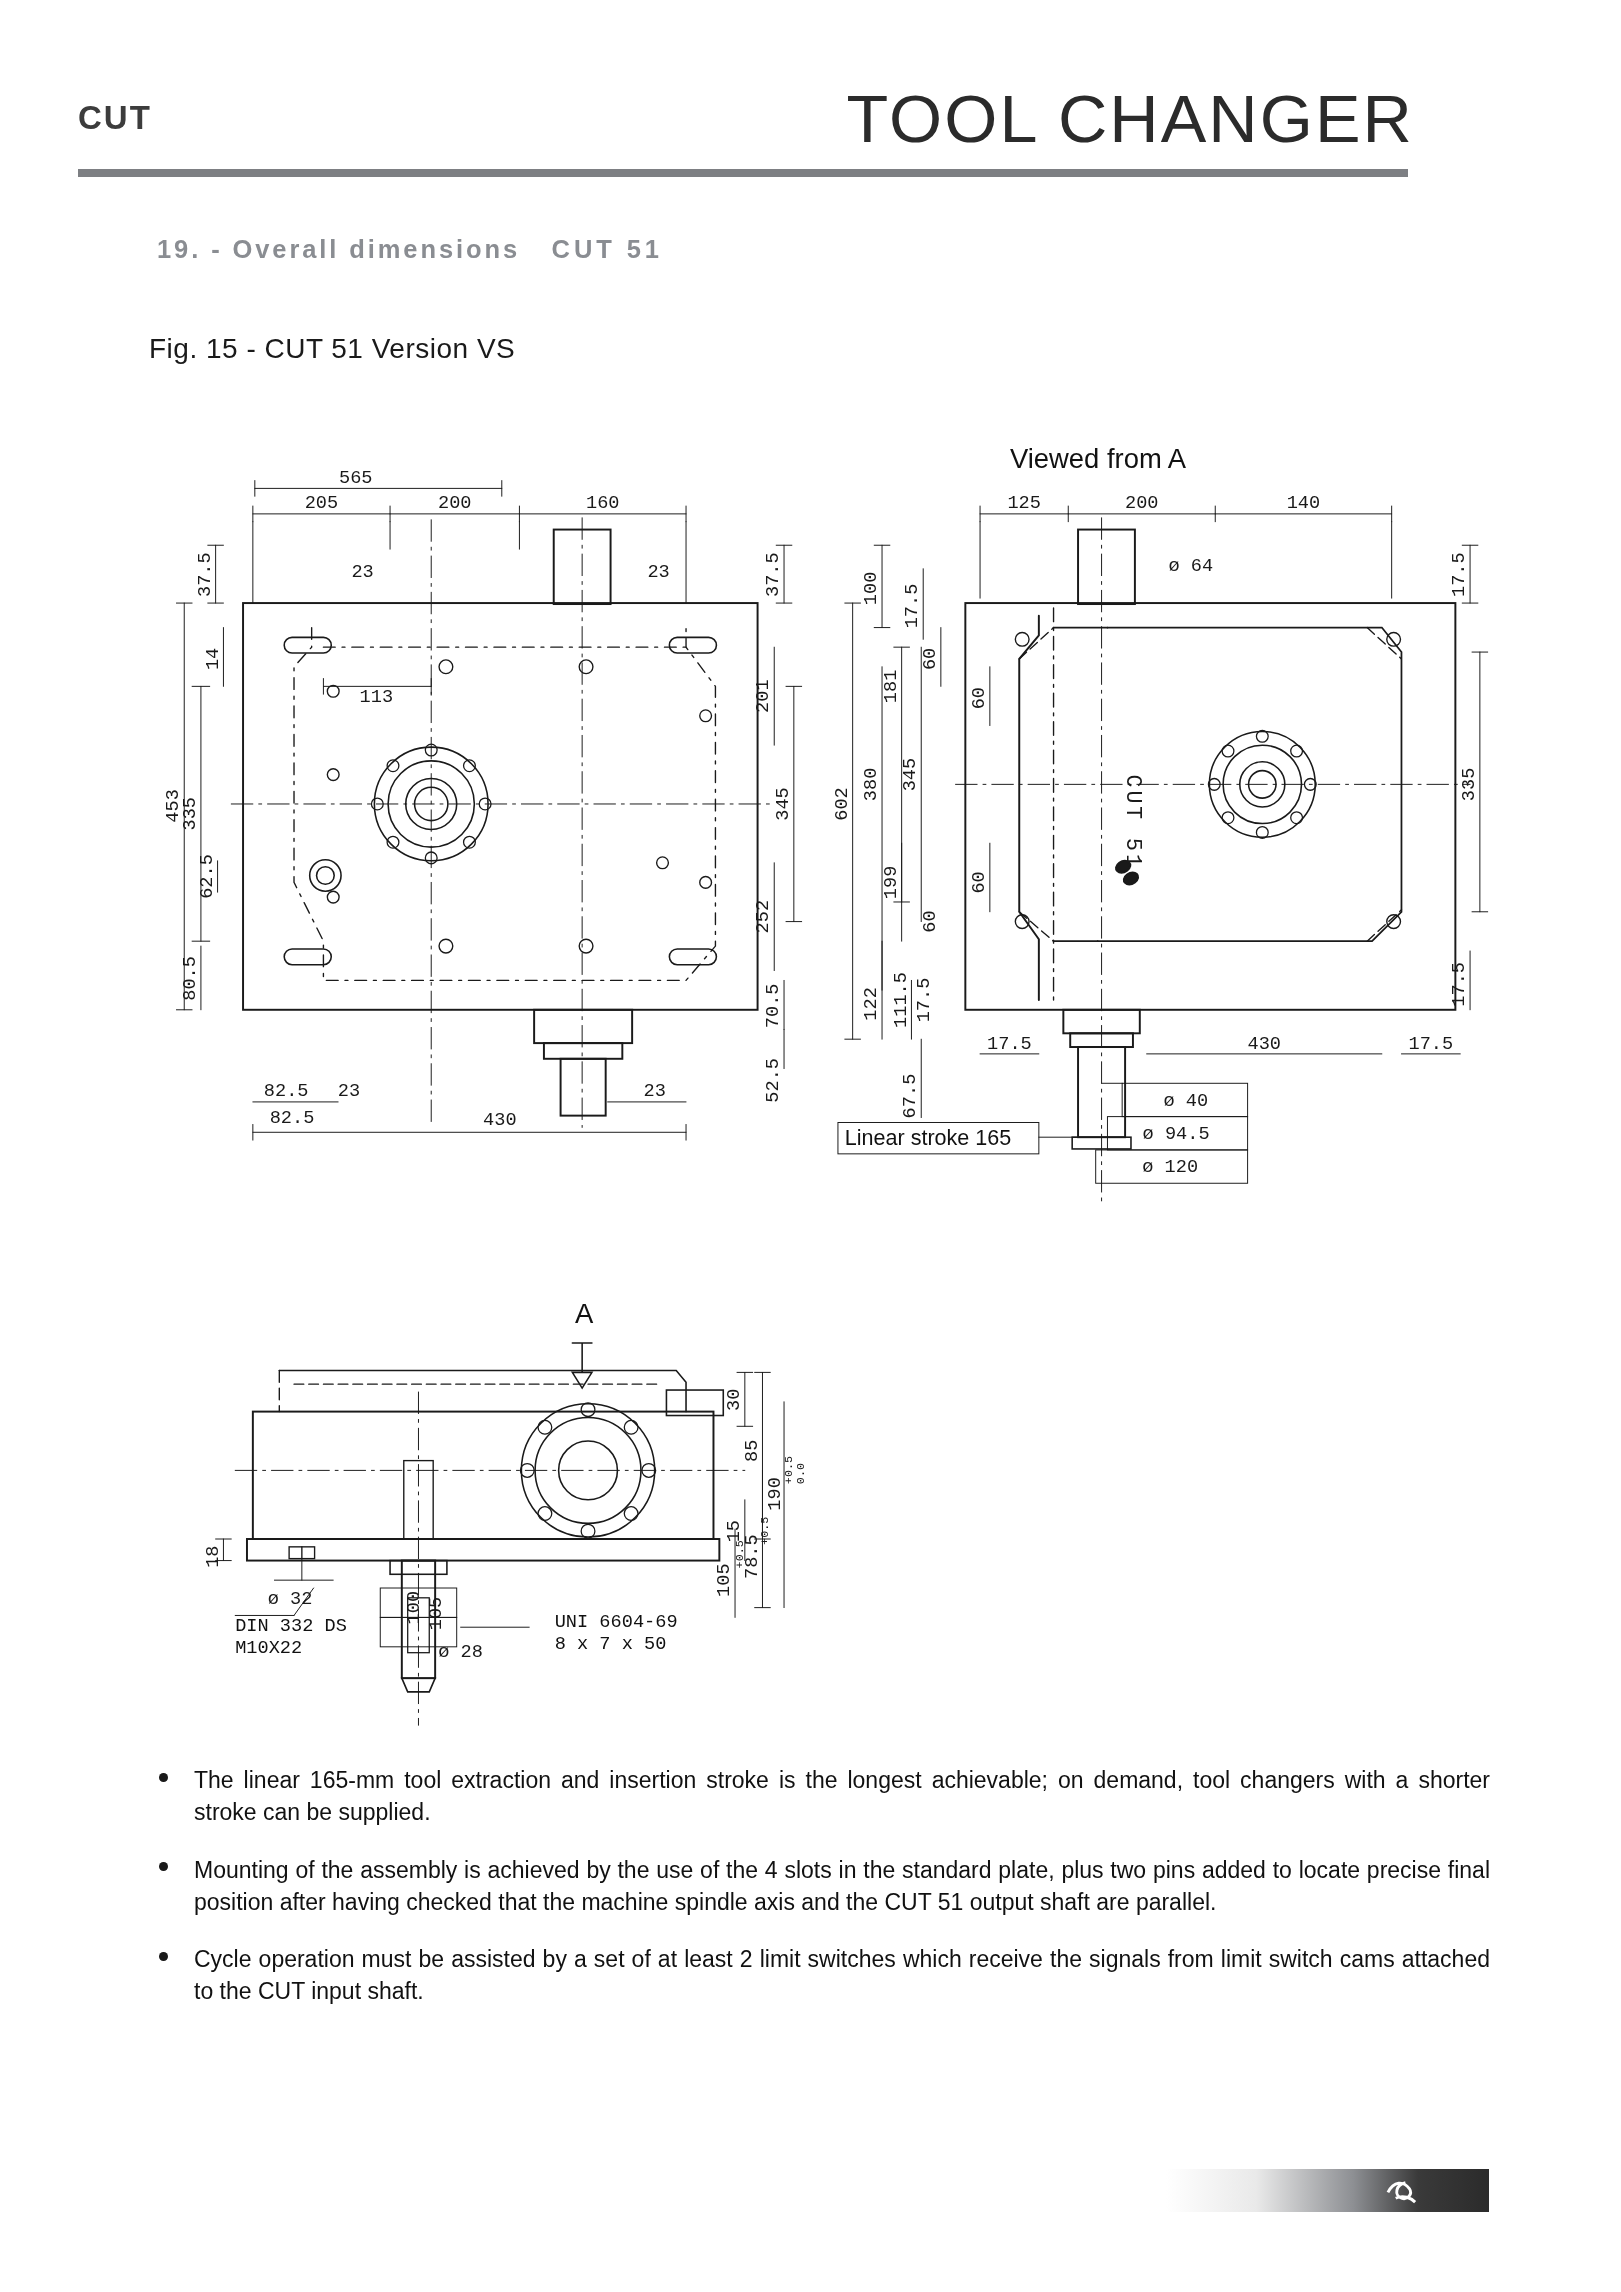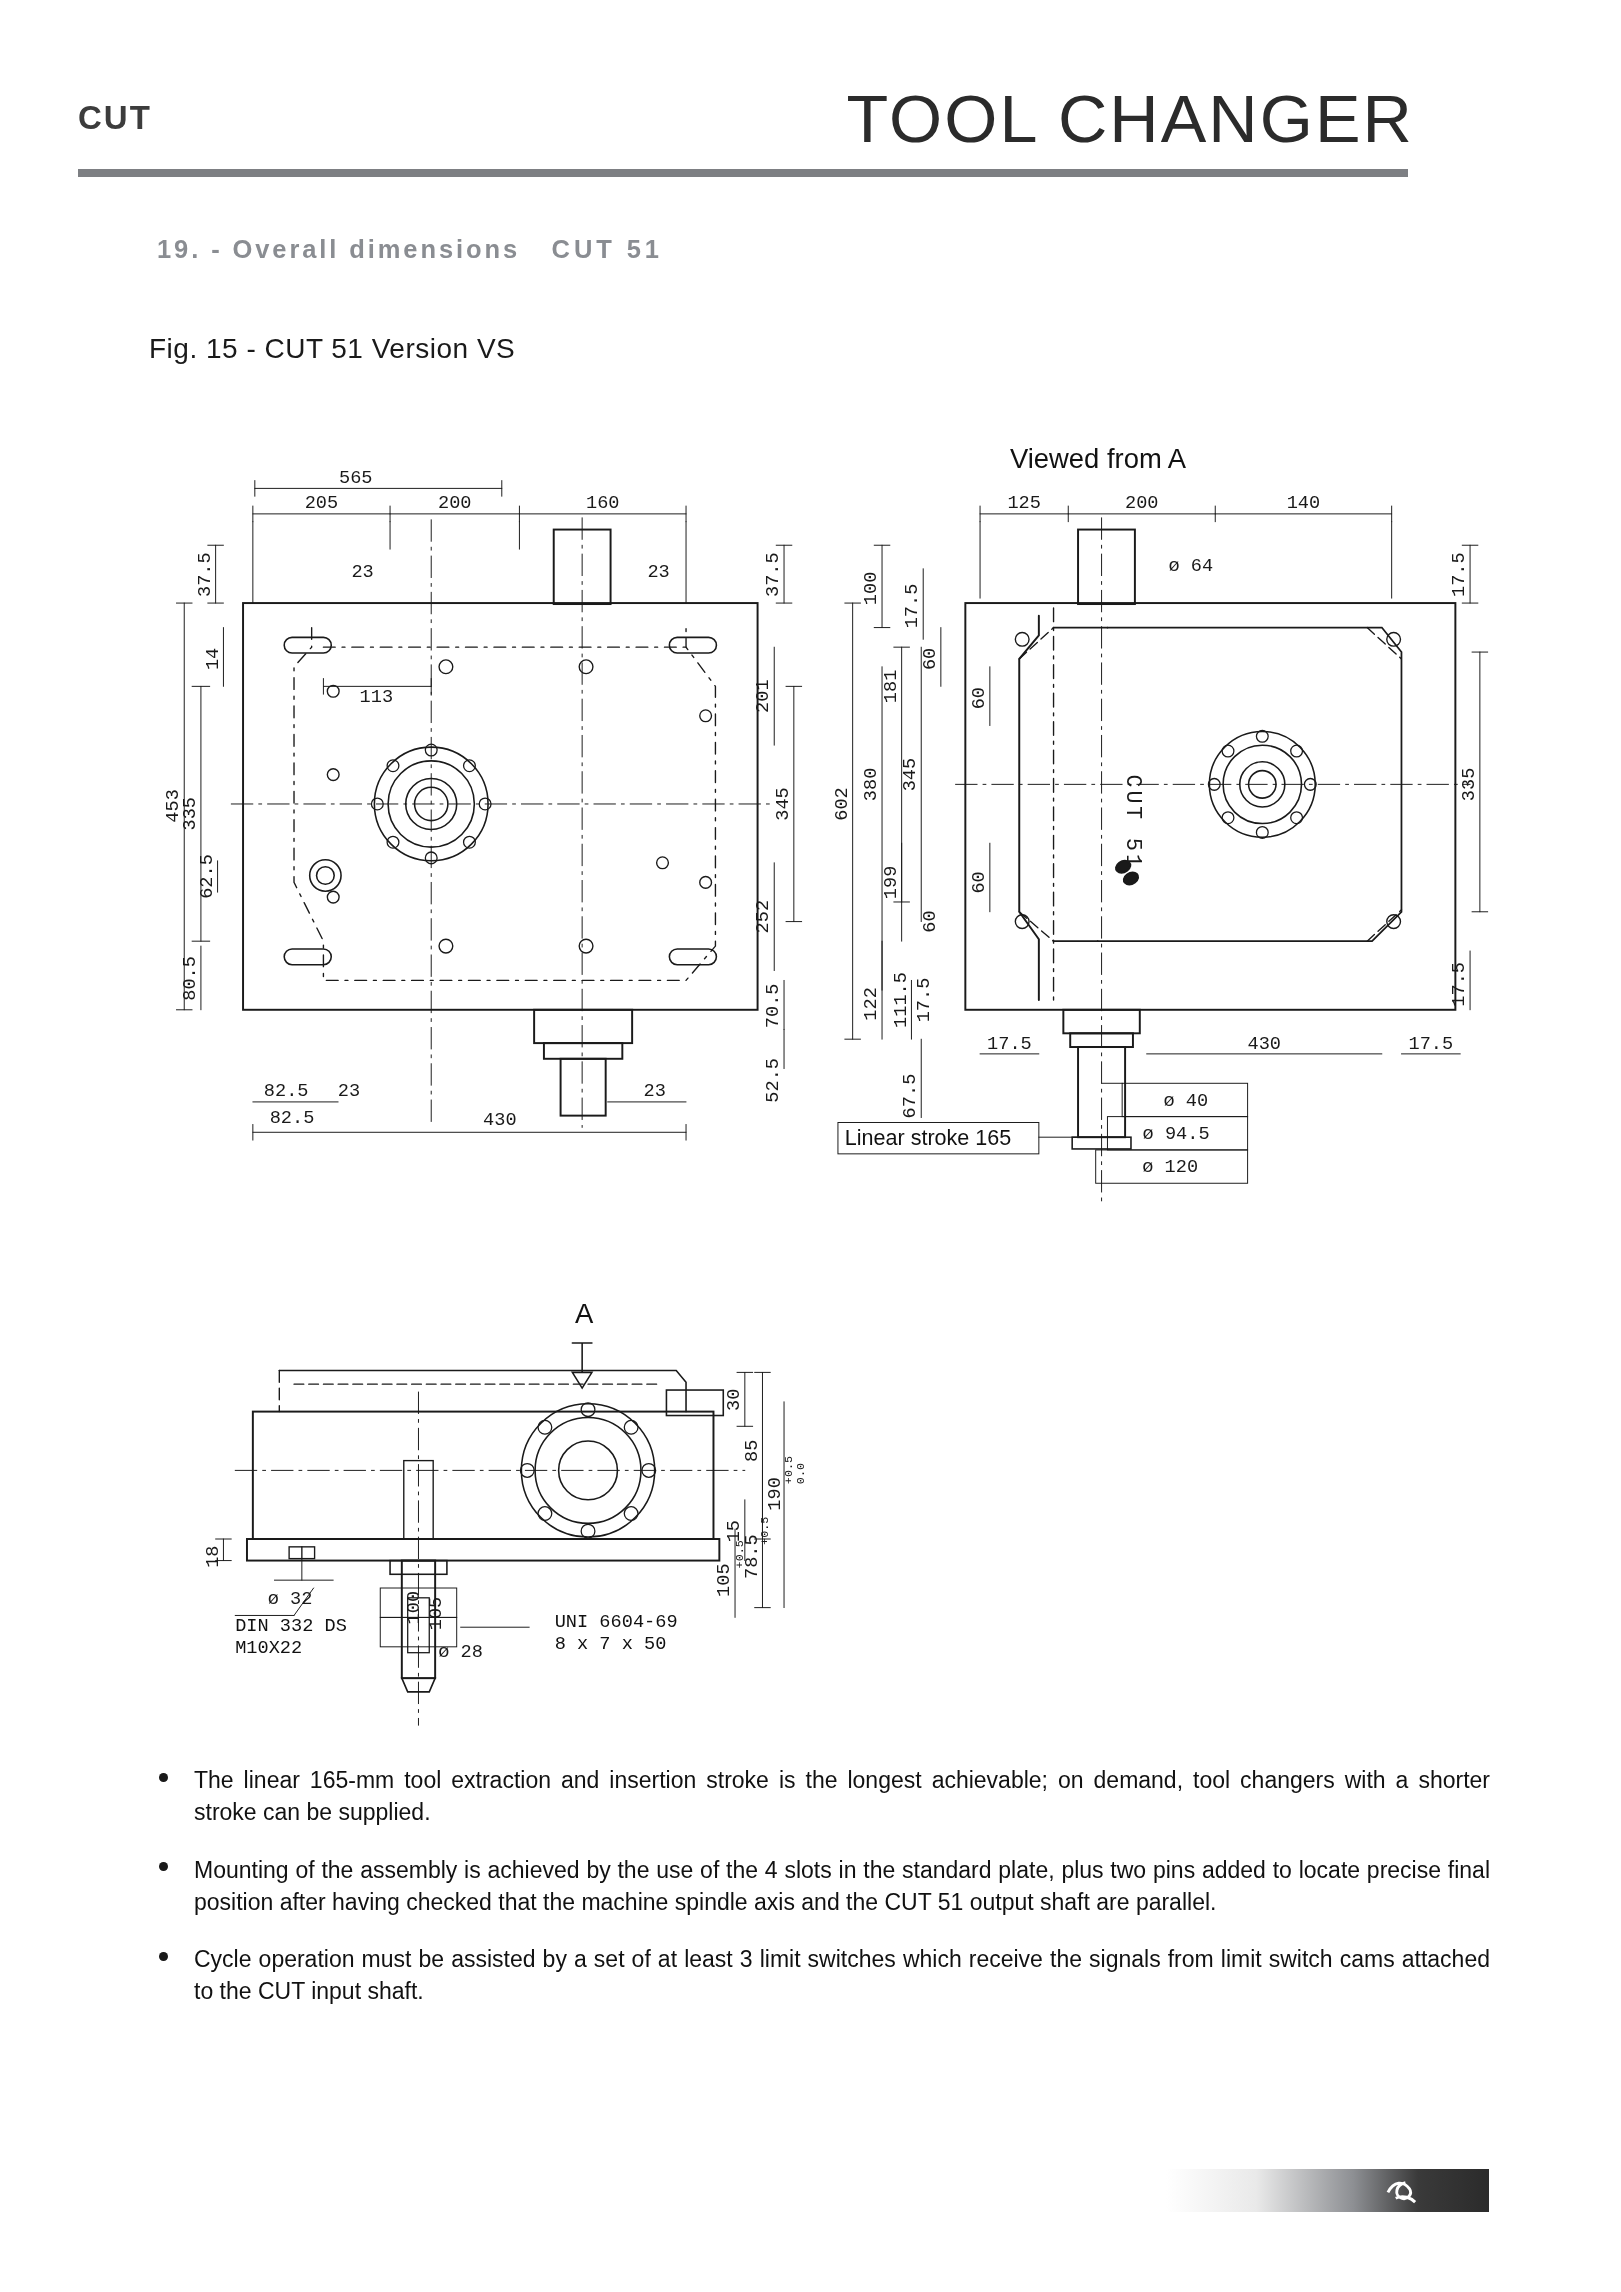--- a/index.html
+++ b/index.html
@@ -510,21 +510,21 @@
     <div class="bullet">
       <span class="dot"></span>
       <p>The linear 165-mm tool extraction and insertion stroke is the longest achievable; on demand, tool changers with a shorter stroke can be supplied.</p>
     </div>
     <div class="bullet">
       <span class="dot"></span>
       <p>Mounting of the assembly is achieved by the use of the 4 slots in the standard plate, plus two pins added to locate precise final position after having checked that the machine spindle axis and the CUT 51 output shaft are parallel.</p>
     </div>
     <div class="bullet">
       <span class="dot"></span>
-      <p>Cycle operation must be assisted by a set of at least 3 limit switches which receive the signals from limit switch cams attached to the CUT input shaft.</p>
+      <p>Cycle operation must be assisted by a set of at least 2 limit switches which receive the signals from limit switch cams attached to the CUT input shaft.</p>
     </div>
   </div>
 
   <div class="footer">
     <div class="footer-bar"></div>
     <div class="footer-logo">
       <svg width="45" height="33" viewBox="0 0 46 34">
         <g stroke="#ffffff" stroke-width="3" fill="none">
           <path d="M8 20 c6 -12 16 -12 22 -4 c4 6 -2 12 -8 10 c-8 -3 -6 -14 4 -16"></path>
           <path d="M16 26 c8 -4 16 0 20 4"></path>

